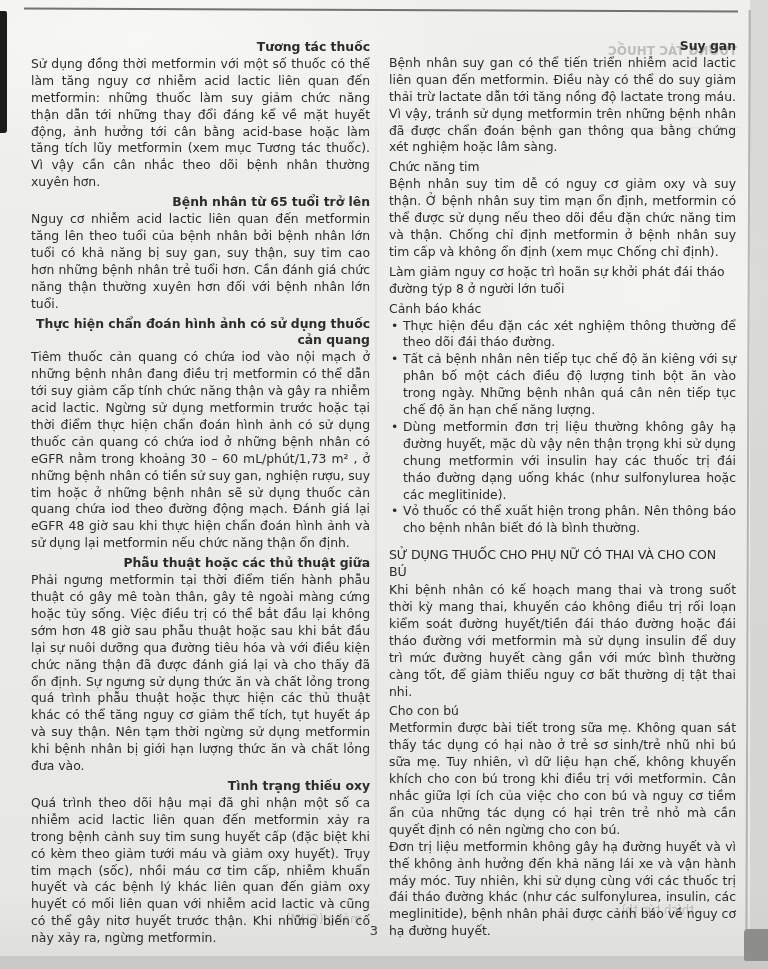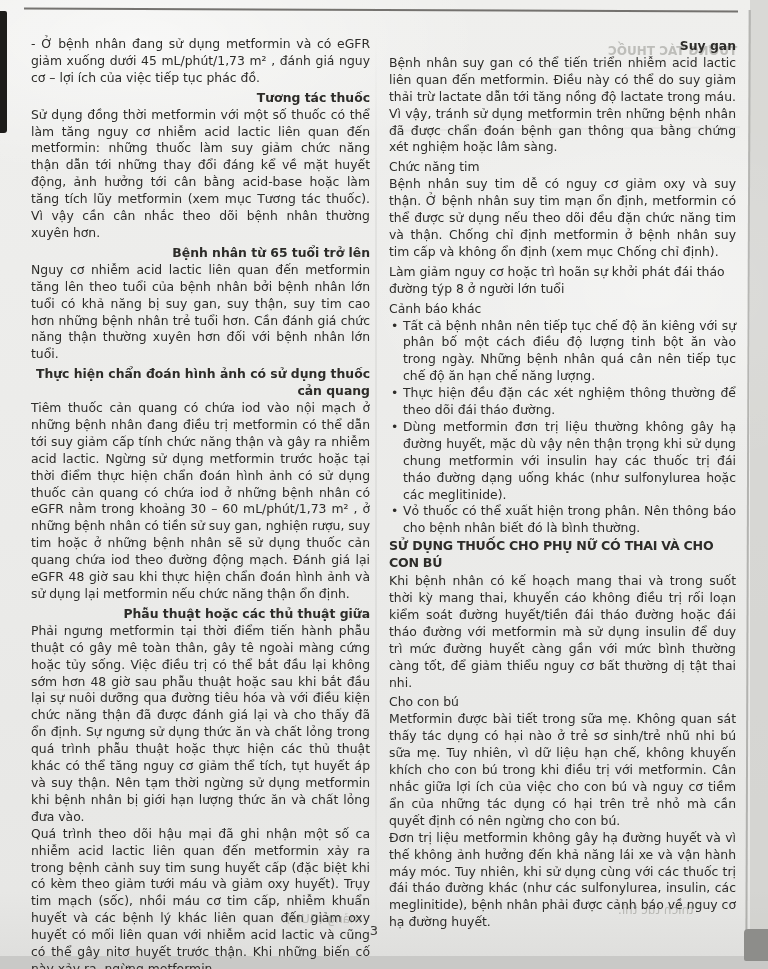--- a/index.html
+++ b/index.html
@@ -26,21 +26,21 @@
   .crease-h1{position:absolute;left:390px;top:128px;width:350px;height:2px;background:rgba(0,0,0,.04);transform:rotate(-.6deg);}
   .crease-h2{position:absolute;left:30px;top:690px;width:340px;height:2px;background:rgba(0,0,0,.035);transform:rotate(.5deg);}
 
   
   .col{position:absolute;top:36px;color:#2d2c29;font-size:12.4px;line-height:16.9px;}
   .col-left{left:31px;width:339px;}
   .col-right{left:389px;width:347px;top:35px;}
   .para{text-align:justify;margin:0;}
   .iheading{font-weight:600;margin-top:3px;text-align:right;}
   .bheading{font-weight:normal;margin-top:3px;}
-  .sheading{font-weight:bold;font-size:12.6px;letter-spacing:-0.25px;margin-top:1px;margin-bottom:1px;}
+  .sheading{font-weight:normal;font-size:12.6px;letter-spacing:-0.25px;margin-top:10px;margin-bottom:1px;}
   ul.bullets{margin:0;padding:0 0 0 14px;list-style:none;}
   ul.bullets li{text-align:justify;position:relative;}
   ul.bullets li::before{content:"\2022";position:absolute;left:-12px;top:0;}
 
   
   .page-num{position:absolute;top:923px;left:0;width:748px;text-align:center;font-size:13px;color:#3a3936;}
 
   
   .ghost{position:absolute;color:rgba(140,140,134,.5);transform:scaleX(-1);white-space:nowrap;}
   .ghost-1{left:608px;top:44px;font-weight:bold;font-size:12px;}
@@ -60,41 +60,41 @@
 <div class="corner-mark"></div>
 <div class="crease-v"></div>
 <div class="crease-h1"></div>
 <div class="crease-h2"></div>
 
 <div class="ghost ghost-1">TƯƠNG TÁC THUỐC</div>
 <div class="ghost ghost-2">mảng (GUM).</div>
 <div class="ghost ghost-3">thích tức thì.</div>
 
 <div id="col-left" class="col col-left">
-    <div class="para">- Ở bệnh nhân đang sử dụng metformin và có eGFR giảm xuống dưới 45 mL/phút/1,73 m² , đánh giá nguy cơ – lợi ích của việc tiếp tục phác đồ.</div>
     <div class="iheading">Tương tác thuốc</div>
     <div class="para">Sử dụng đồng thời metformin với một số thuốc có thể làm tăng nguy cơ nhiễm acid lactic liên quan đến metformin: những thuốc làm suy giảm chức năng thận dẫn tới những thay đổi đáng kể về mặt huyết động, ảnh hưởng tới cân bằng acid-base hoặc làm tăng tích lũy metformin (xem mục Tương tác thuốc). Vì vậy cần cân nhắc theo dõi bệnh nhân thường xuyên hơn.</div>
     <div class="iheading">Bệnh nhân từ 65 tuổi trở lên</div>
     <div class="para">Nguy cơ nhiễm acid lactic liên quan đến metformin tăng lên theo tuổi của bệnh nhân bởi bệnh nhân lớn tuổi có khả năng bị suy gan, suy thận, suy tim cao hơn những bệnh nhân trẻ tuổi hơn. Cần đánh giá chức năng thận thường xuyên hơn đối với bệnh nhân lớn tuổi.</div>
     <div class="iheading">Thực hiện chẩn đoán hình ảnh có sử dụng thuốc cản quang</div>
     <div class="para">Tiêm thuốc cản quang có chứa iod vào nội mạch ở những bệnh nhân đang điều trị metformin có thể dẫn tới suy giảm cấp tính chức năng thận và gây ra nhiễm acid lactic. Ngừng sử dụng metformin trước hoặc tại thời điểm thực hiện chẩn đoán hình ảnh có sử dụng thuốc cản quang có chứa iod ở những bệnh nhân có eGFR nằm trong khoảng 30 – 60 mL/phút/1,73 m² , ở những bệnh nhân có tiền sử suy gan, nghiện rượu, suy tim hoặc ở những bệnh nhân sẽ sử dụng thuốc cản quang chứa iod theo đường động mạch. Đánh giá lại eGFR 48 giờ sau khi thực hiện chẩn đoán hình ảnh và sử dụng lại metformin nếu chức năng thận ổn định.</div>
     <div class="iheading">Phẫu thuật hoặc các thủ thuật giữa</div>
     <div class="para">Phải ngưng metformin tại thời điểm tiến hành phẫu thuật có gây mê toàn thân, gây tê ngoài màng cứng hoặc tủy sống. Việc điều trị có thể bắt đầu lại không sớm hơn 48 giờ sau phẫu thuật hoặc sau khi bắt đầu lại sự nuôi dưỡng qua đường tiêu hóa và với điều kiện chức năng thận đã được đánh giá lại và cho thấy đã ổn định. Sự ngưng sử dụng thức ăn và chất lỏng trong quá trình phẫu thuật hoặc thực hiện các thủ thuật khác có thể tăng nguy cơ giảm thể tích, tụt huyết áp và suy thận. Nên tạm thời ngừng sử dụng metformin khi bệnh nhân bị giới hạn lượng thức ăn và chất lỏng đưa vào.</div>
+    <div class="iheading">Tình trạng thiếu oxy</div>
     <div class="para">Quá trình theo dõi hậu mại đã ghi nhận một số ca nhiễm acid lactic liên quan đến metformin xảy ra trong bệnh cảnh suy tim sung huyết cấp (đặc biệt khi có kèm theo giảm tưới máu và giảm oxy huyết). Trụy tim mạch (sốc), nhồi máu cơ tim cấp, nhiễm khuẩn huyết và các bệnh lý khác liên quan đến giảm oxy huyết có mối liên quan với nhiễm acid lactic và cũng có thể gây nitơ huyết trước thận. Khi những biến cố này xảy ra, ngừng metformin.</div>
   </div>
 <div id="col-right" class="col col-right">
     <div class="iheading">Suy gan</div>
     <div class="para">Bệnh nhân suy gan có thể tiến triển nhiễm acid lactic liên quan đến metformin. Điều này có thể do suy giảm thải trừ lactate dẫn tới tăng nồng độ lactate trong máu. Vì vậy, tránh sử dụng metformin trên những bệnh nhân đã được chẩn đoán bệnh gan thông qua bằng chứng xét nghiệm hoặc lâm sàng.</div>
     <div class="bheading">Chức năng tim</div>
     <div class="para">Bệnh nhân suy tim dễ có nguy cơ giảm oxy và suy thận. Ở bệnh nhân suy tim mạn ổn định, metformin có thể được sử dụng nếu theo dõi đều đặn chức năng tim và thận. Chống chỉ định metformin ở bệnh nhân suy tim cấp và không ổn định (xem mục Chống chỉ định).</div>
     <div class="bheading">Làm giảm nguy cơ hoặc trì hoãn sự khởi phát đái tháo đường týp 8 ở người lớn tuổi</div>
     <div class="bheading">Cảnh báo khác</div>
     <ul class="bullets">
+      <li>Thực hiện đều đặn các xét nghiệm thông thường để theo dõi đái tháo đường.</li>
       <li>Tất cả bệnh nhân nên tiếp tục chế độ ăn kiêng với sự phân bố một cách điều độ lượng tinh bột ăn vào trong ngày. Những bệnh nhân quá cân nên tiếp tục chế độ ăn hạn chế năng lượng.</li>
-      <li>Thực hiện đều đặn các xét nghiệm thông thường để theo dõi đái tháo đường.</li>
       <li>Dùng metformin đơn trị liệu thường không gây hạ đường huyết, mặc dù vậy nên thận trọng khi sử dụng chung metformin với insulin hay các thuốc trị đái tháo đường dạng uống khác (như sulfonylurea hoặc các meglitinide).</li>
       <li>Vỏ thuốc có thể xuất hiện trong phân. Nên thông báo cho bệnh nhân biết đó là bình thường.</li>
     </ul>
     <div class="sheading">SỬ DỤNG THUỐC CHO PHỤ NỮ CÓ THAI VÀ CHO CON BÚ</div>
     <div class="para">Khi bệnh nhân có kế hoạch mang thai và trong suốt thời kỳ mang thai, khuyến cáo không điều trị rối loạn kiểm soát đường huyết/tiền đái tháo đường hoặc đái tháo đường với metformin mà sử dụng insulin để duy trì mức đường huyết càng gần với mức bình thường càng tốt, để giảm thiểu nguy cơ bất thường dị tật thai nhi.</div>
     <div class="bheading">Cho con bú</div>
     <div class="para">Metformin được bài tiết trong sữa mẹ. Không quan sát thấy tác dụng có hại nào ở trẻ sơ sinh/trẻ nhũ nhi bú sữa mẹ. Tuy nhiên, vì dữ liệu hạn chế, không khuyến khích cho con bú trong khi điều trị với metformin. Cân nhắc giữa lợi ích của việc cho con bú và nguy cơ tiềm ẩn của những tác dụng có hại trên trẻ nhỏ mà cần quyết định có nên ngừng cho con bú.</div>
     <div class="para">Đơn trị liệu metformin không gây hạ đường huyết và vì thế không ảnh hưởng đến khả năng lái xe và vận hành máy móc. Tuy nhiên, khi sử dụng cùng với các thuốc trị đái tháo đường khác (như các sulfonylurea, insulin, các meglinitide), bệnh nhân phải được cảnh báo về nguy cơ hạ đường huyết.</div>
   </div>
 

